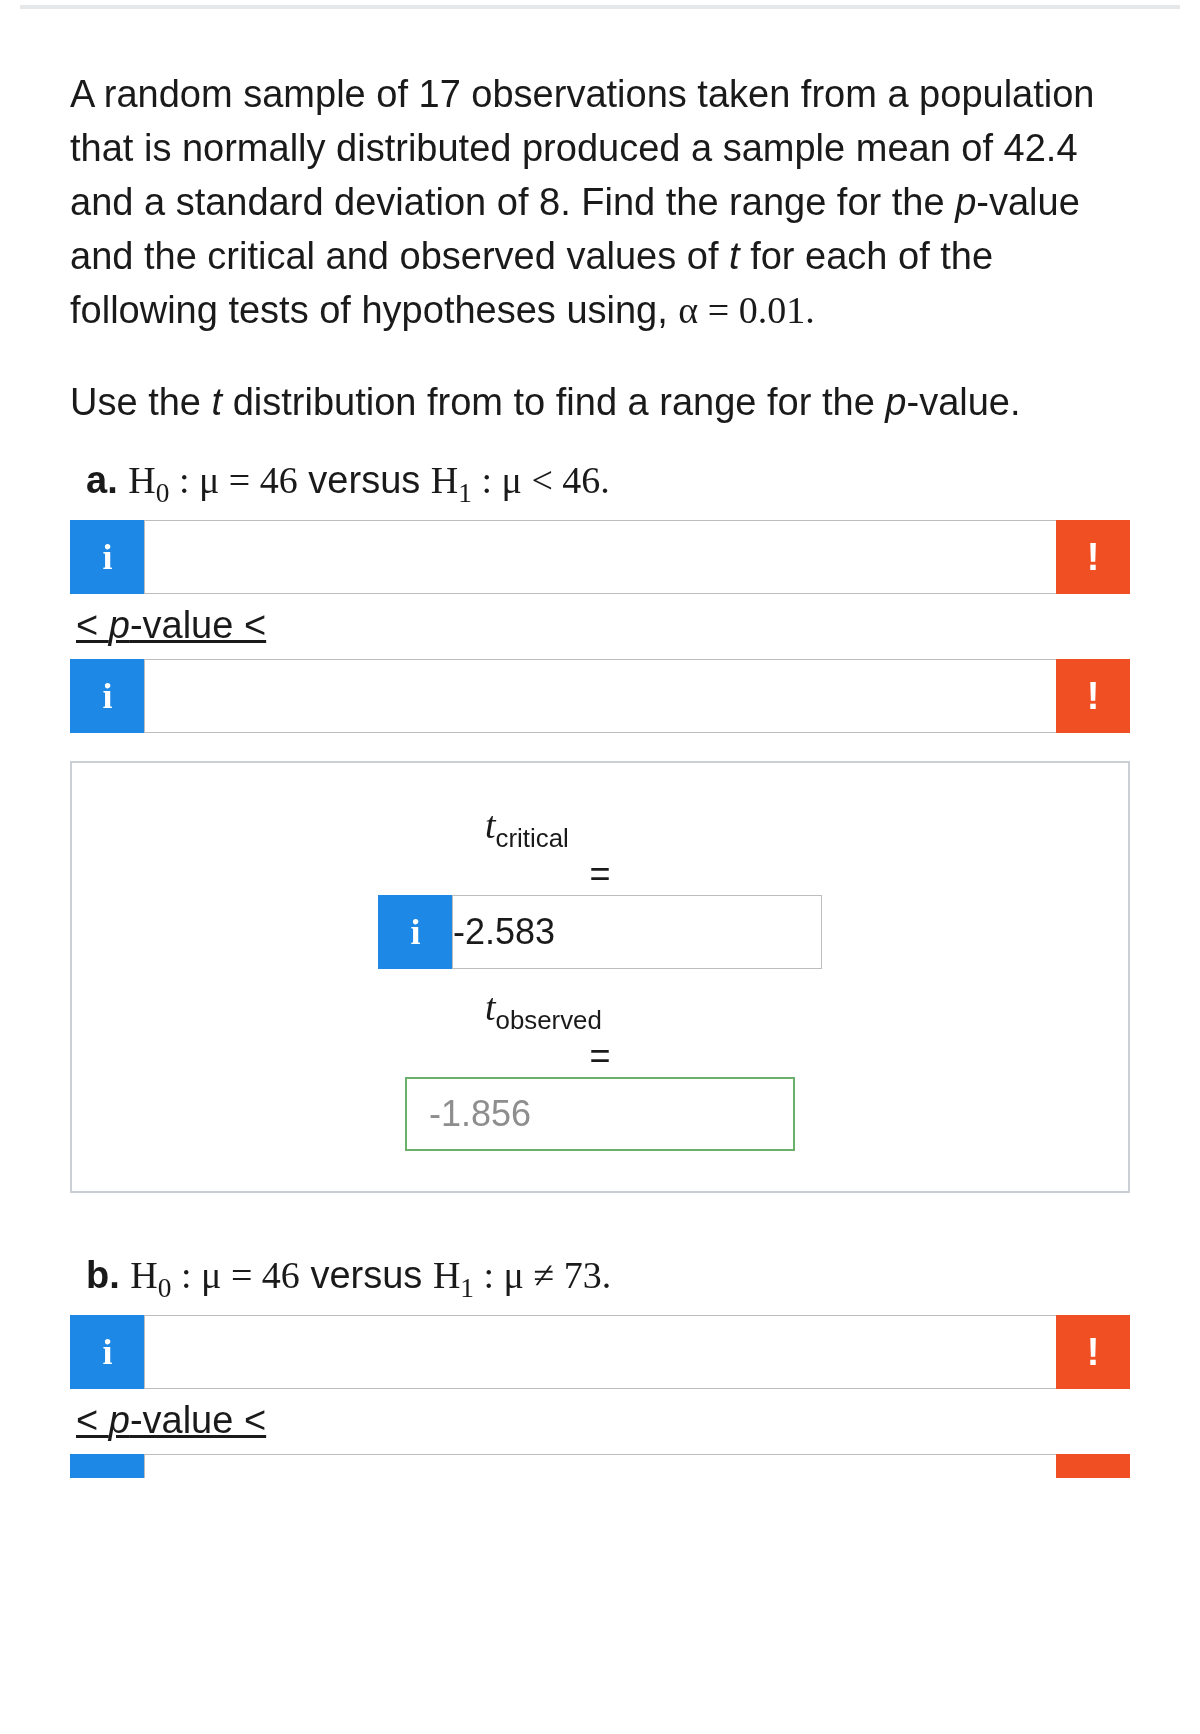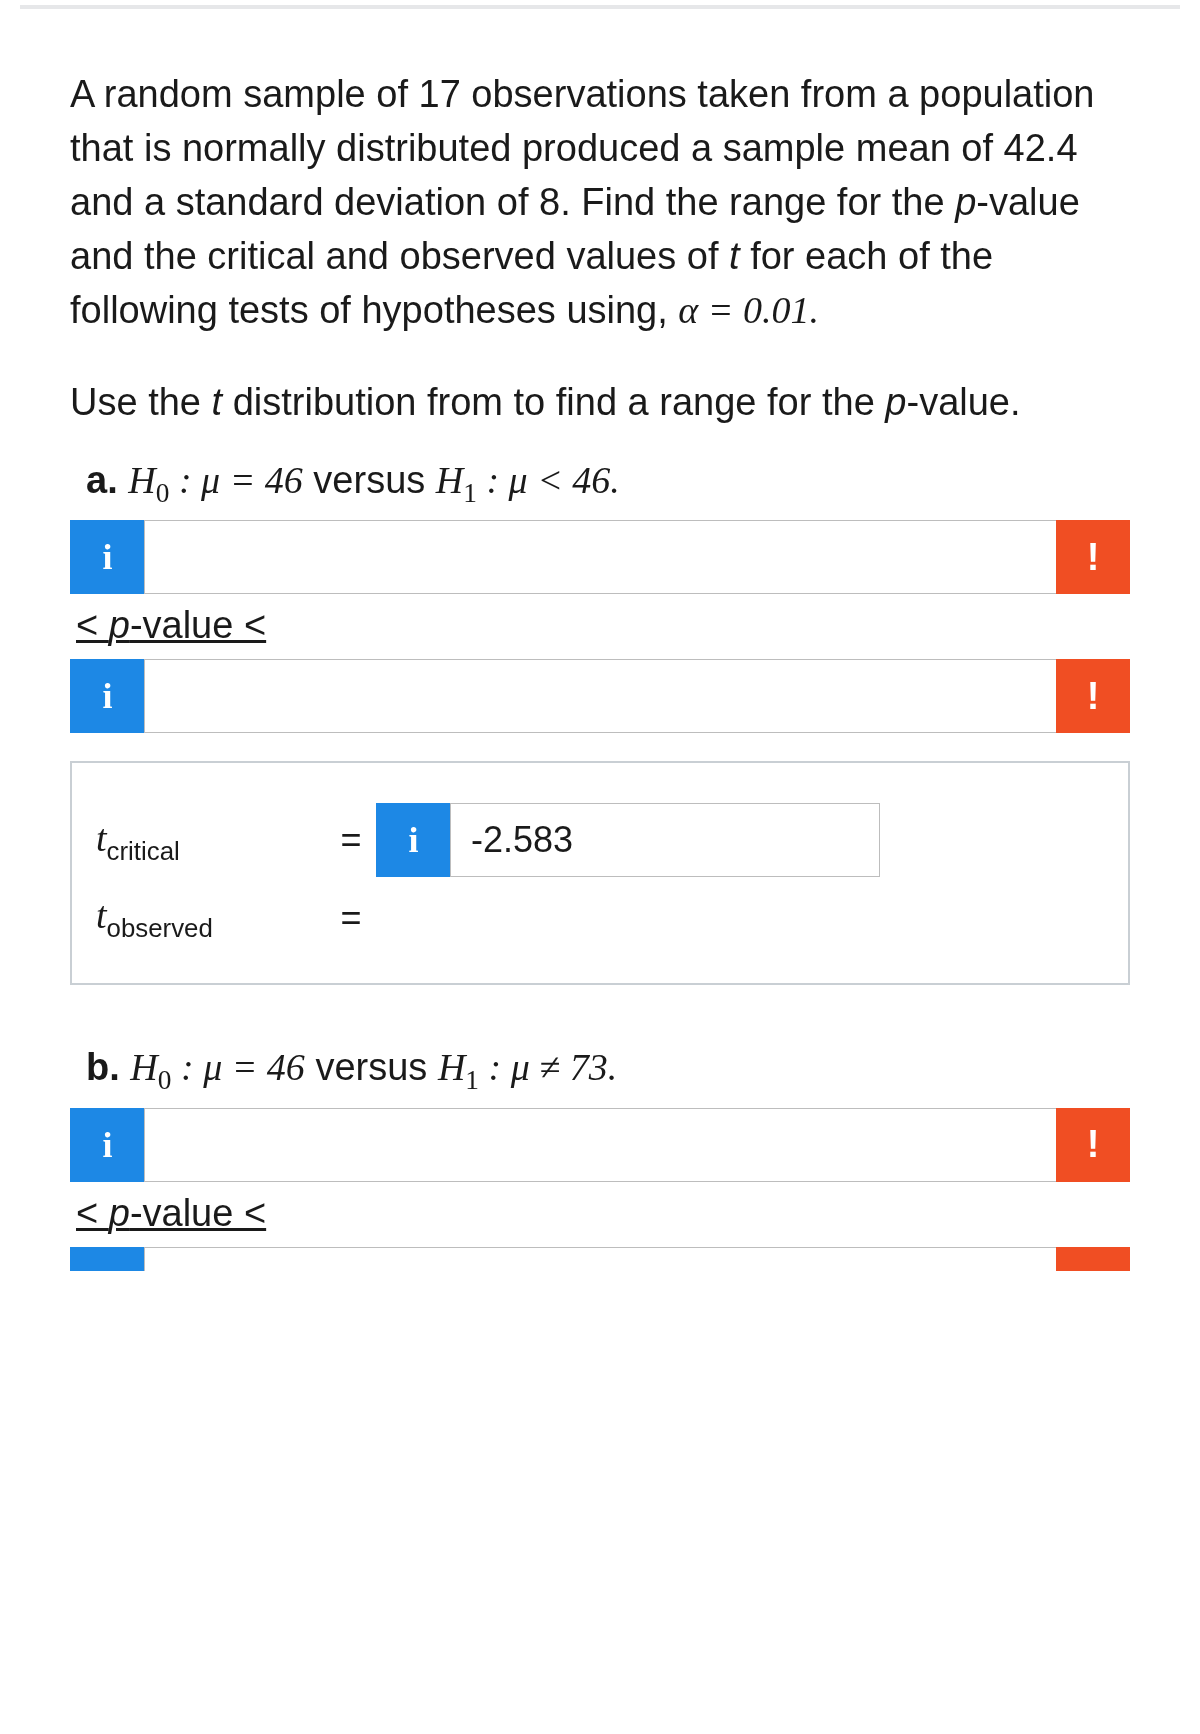--- a/index.html
+++ b/index.html
@@ -22,21 +22,21 @@
     right: 20px;
     height: 4px;
     background: #e6e7e9;
   }
   .prose {
     font-size: 38px;
     line-height: 1.42;
     margin-bottom: 28px;
   }
   .italic { font-style: italic; }
-  .math-ital { font-family: "Times New Roman", Times, serif; font-style: italic; }
+  .math-ital { font-family: "Times New Roman", Times, serif; }
   .sub { vertical-align: sub; font-size: 0.72em; font-family: "Times New Roman", Times, serif; }
   .hyp-line {
     font-size: 38px;
     margin: 22px 0 10px 16px;
   }
   .hyp-line b { font-weight: 700; }
 
   .input-row {
     display: flex;
     align-items: stretch;
@@ -83,20 +83,21 @@
   .t-box {
     border: 2px solid #c9cfd4;
     padding: 24px 24px;
     margin-top: 28px;
   }
   .t-row {
     display: flex;
     align-items: center;
     margin: 16px 0;
     font-size: 38px;
+    flex-direction: column;
   }
   .t-label {
     width: 230px;
     font-family: "Times New Roman", Times, serif;
     font-style: italic;
   }
   .t-label .sub2 {
     vertical-align: sub;
     font-size: 0.68em;
     font-style: normal;
@@ -115,24 +116,23 @@
     font-weight: 700;
     font-size: 36px;
     display: flex;
     align-items: center;
     justify-content: center;
     font-family: "Times New Roman", serif;
     border: 1px solid #1d88e5;
     border-right: none;
   }
   .small-field {
-    width: 430px;
+    width: 370px;
     border: 1px solid #bdbdbd;
     background: #fff;
-    padding-left: 20px;
     display: flex;
     align-items: center;
     font-size: 36px;
   }
   .small-field.green {
     width: 390px;
     border: 2px solid #6bb06b;
     padding-left: 22px;
     color: #8e8e8e;
   }
@@ -194,20 +194,25 @@
         <div class="small-field">
           <span>-2.583</span>
         </div>
       </div>
     </div>
     <div class="t-row">
       <div class="t-label">
         <span>t</span><span class="sub2">observed</span>
       </div>
       <div class="eq">=</div>
+      <div class="small-field-wrap">
+        <div class="small-field green">
+          <span>-1.856</span>
+        </div>
+      </div>
     </div>
   </div>
 
   <div class="hyp-line" style="margin-top:60px;">
     <b>b.</b>
     <span class="math-ital">H</span><span class="sub">0</span><span class="math-ital"> : μ = 46</span><span> versus </span><span class="math-ital">H</span><span class="sub">1</span><span class="math-ital"> : μ ≠ 73.</span>
   </div>
 
   <div class="input-row">
     <div class="info-tab">

